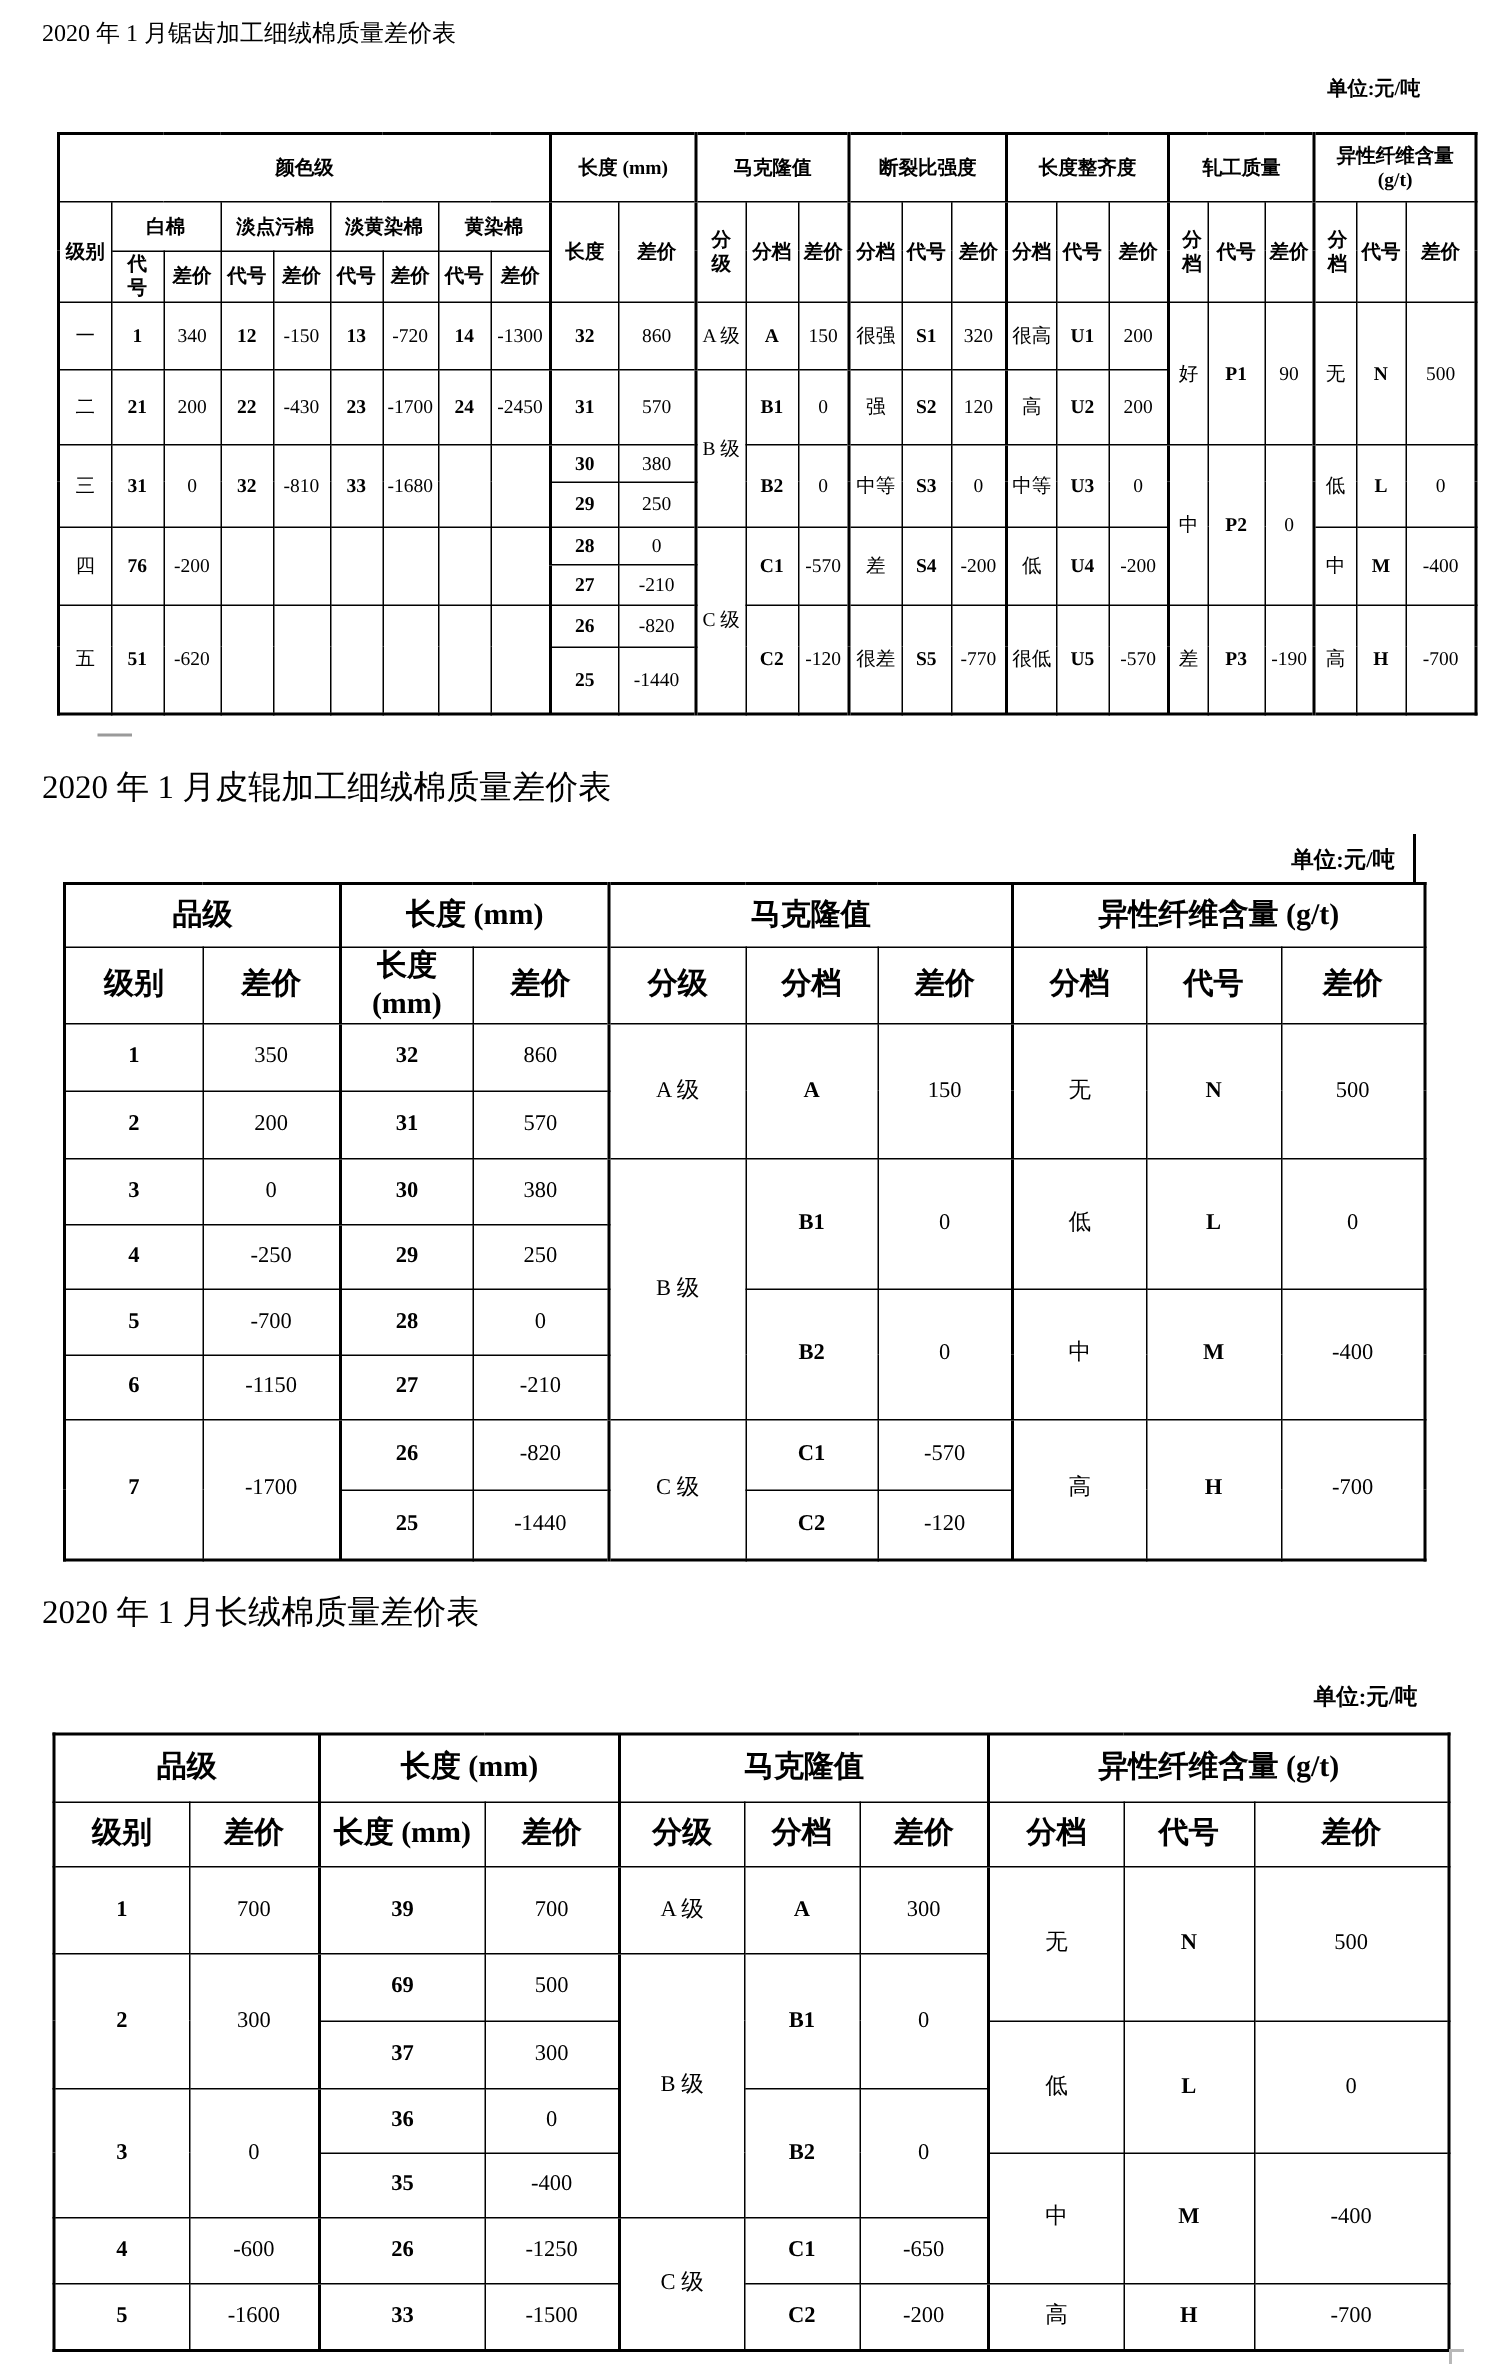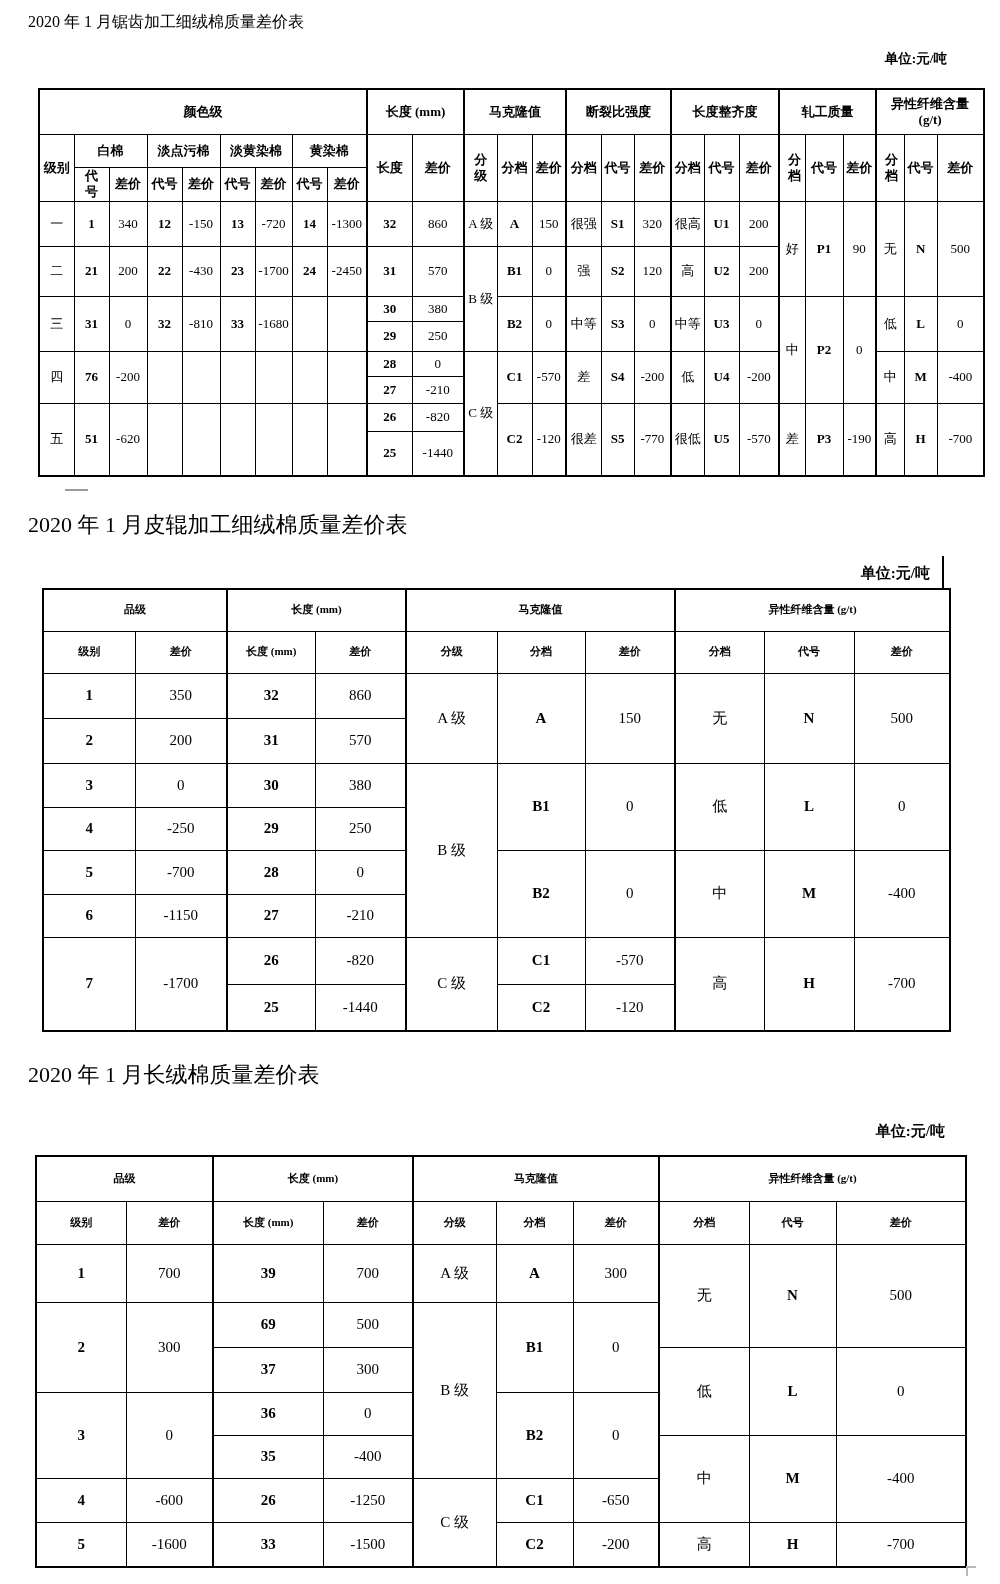--- a/index.html
+++ b/index.html
@@ -12,21 +12,21 @@
   .title { width:100%; text-align:left;margin-left:28px; }
   .t1-title { top:12px; font-size:16px; }
   .big-title { font-size:22px; }
   .unit { font-weight:bold; }
   table { border-collapse:collapse; table-layout:fixed; border:2px solid #000; }
   td { border:1px solid #000; text-align:center; vertical-align:middle; padding:0 2px; overflow:hidden; }
   .gl { border-left:2px solid #000; }
   .t1tbl td { font-size:13px; line-height:1.2; }
   .t1tbl tr.hd td { font-weight:bold; }
   .t23 td { font-size:15px; line-height:1.25; }
-  .t23 tr.hd td { font-weight:bold; font-size:11px; }
+  .t23 tr.hd td { font-weight:bold; font-size:20px; }
   .b { font-weight:bold; }
   .narrow { padding:0 8px; }
   .cg { white-space:nowrap; padding:0; font-size:12px; }
   .vline { width:0; border-left:2px solid #000; height:32px; }
   .dash { width:23px; height:2px; background:#9a9a9a; }
   .corner { width:8px; height:8px; border-left:2px solid #b8b8b8; border-top:2px solid #b8b8b8; }
 </style>
 </head>
 <body>
 

